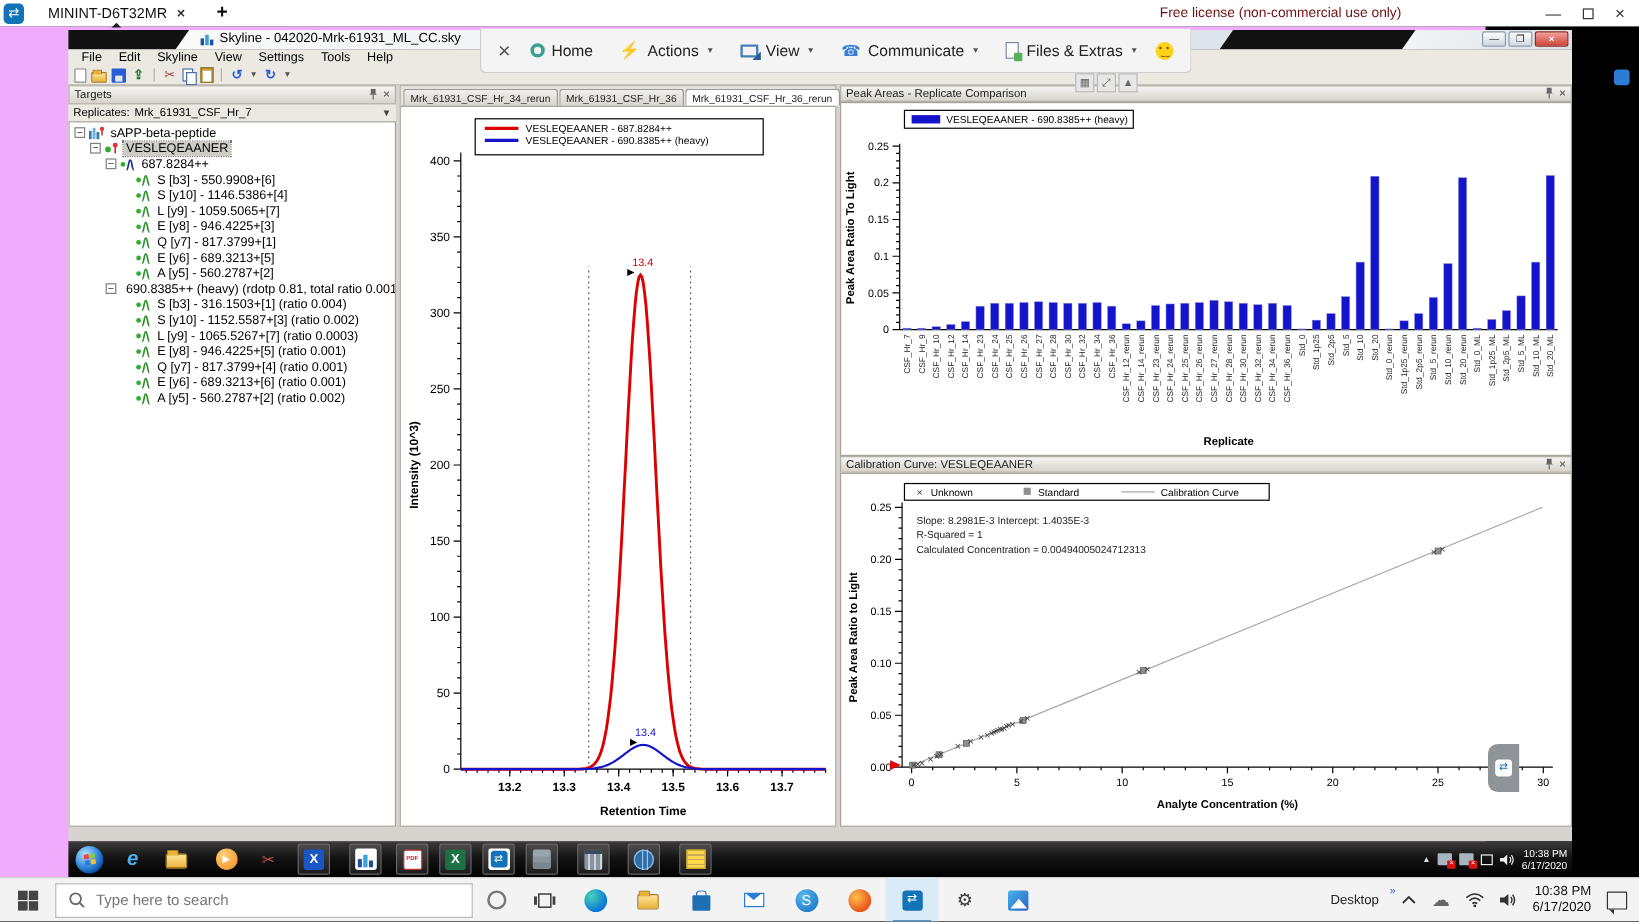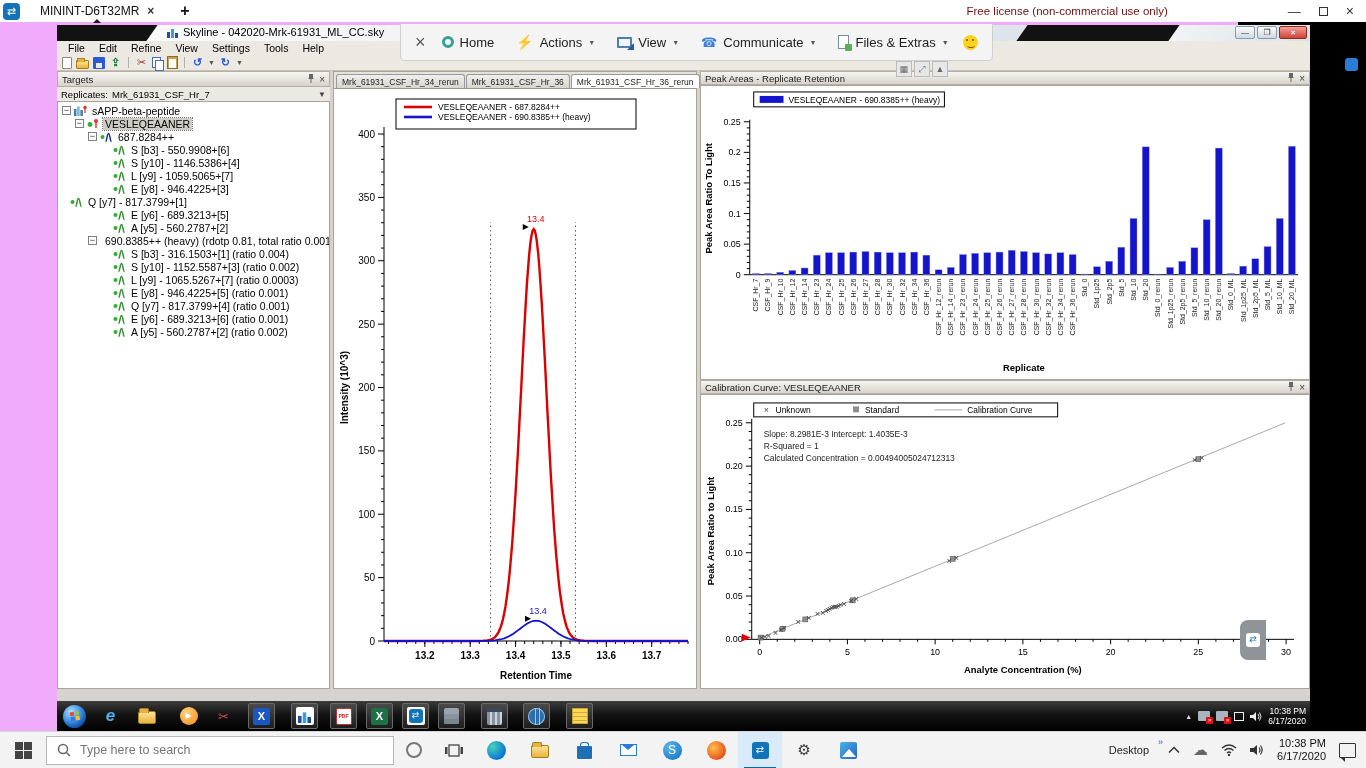--- a/index.html
+++ b/index.html
@@ -202,21 +202,21 @@
           </div>
           <div class="sk-capbtns">
             <div class="capbtn">—</div>
             <div class="capbtn">❐</div>
             <div class="capbtn close">×</div>
           </div>
         </div>
         <div class="sk-menubar" id="sk-menubar">
             <span>File</span>
             <span>Edit</span>
-            <span>Refine</span>
+            <span>Skyline</span>
             <span>View</span>
             <span>Settings</span>
             <span>Tools</span>
             <span>Help</span>
           </div>
         <div class="sk-toolbar" id="sk-toolbar">
             <div class="tbi page"></div>
             <div class="tbi folder-s"></div>
             <div class="tbi disk"></div>
             <div class="tbi share">⇪</div>
@@ -303,21 +303,21 @@
                   <span class="lbl">L [y9] - 1059.5065+[7]</span>
                 </div>
                 <div class="trow" style="padding-left: 43px;">
                   <span class="spacer9"></span>
                   <svg width="13" height="12" viewBox="0 0 13 12">
                     <circle cx="2.5" cy="6" r="2" fill="#2faf2f"></circle>
                     <path d="M5.5 10.5 C7 10.5 7 2.5 8.5 2.5 C10 2.5 10 10.5 11.5 10.5" stroke="#2f8f2f" stroke-width="1.4" fill="none"></path>
                   </svg>
                   <span class="lbl">E [y8] - 946.4225+[3]</span>
                 </div>
-                <div class="trow" style="">
+                <div class="trow" style="padding-left: 43px;">
                   <span class="spacer9"></span>
                   <svg width="13" height="12" viewBox="0 0 13 12">
                     <circle cx="2.5" cy="6" r="2" fill="#2faf2f"></circle>
                     <path d="M5.5 10.5 C7 10.5 7 2.5 8.5 2.5 C10 2.5 10 10.5 11.5 10.5" stroke="#2f8f2f" stroke-width="1.4" fill="none"></path>
                   </svg>
                   <span class="lbl">Q [y7] - 817.3799+[1]</span>
                 </div>
                 <div class="trow" style="padding-left: 43px;">
                   <span class="spacer9"></span>
                   <svg width="13" height="12" viewBox="0 0 13 12">
@@ -525,21 +525,21 @@
                 <rect x="62" y="10" width="240" height="30" fill="#fff" stroke="#000"></rect>
                 <line x1="70" y1="18" x2="98" y2="18" stroke="#dd0000" stroke-width="2.6"></line>
                 <text x="104" y="21" fill="#000" font-size="8.5">VESLEQEAANER - 687.8284++</text>
                 <line x1="70" y1="28" x2="98" y2="28" stroke="#1414cc" stroke-width="2.6"></line>
                 <text x="104" y="31" fill="#000" font-size="8.5">VESLEQEAANER - 690.8385++ (heavy)</text>
               </svg>
           </div>
 
           <div class="rightpanes">
             <div class="panel-caption">
-              <span>Peak Areas - Replicate Retention</span>
+              <span>Peak Areas - Replicate Comparison</span>
               <span class="cap-icons">
                 <svg class="pin" width="8" height="10" viewBox="0 0 8 10">
                     <path d="M2 0h4v4l1 1H1l1-1z" fill="#666"></path>
                     <line x1="4" y1="5" x2="4" y2="9" stroke="#666" stroke-width="1"></line>
                   </svg>
                 <span class="cap-x">×</span>
               </span>
             </div>
             <svg id="bars-svg" class="pa-chart" width="610" height="295" viewBox="0 0 610 295">
                 <line x1="48" y1="34" x2="48" y2="190" stroke="#000"></line>

